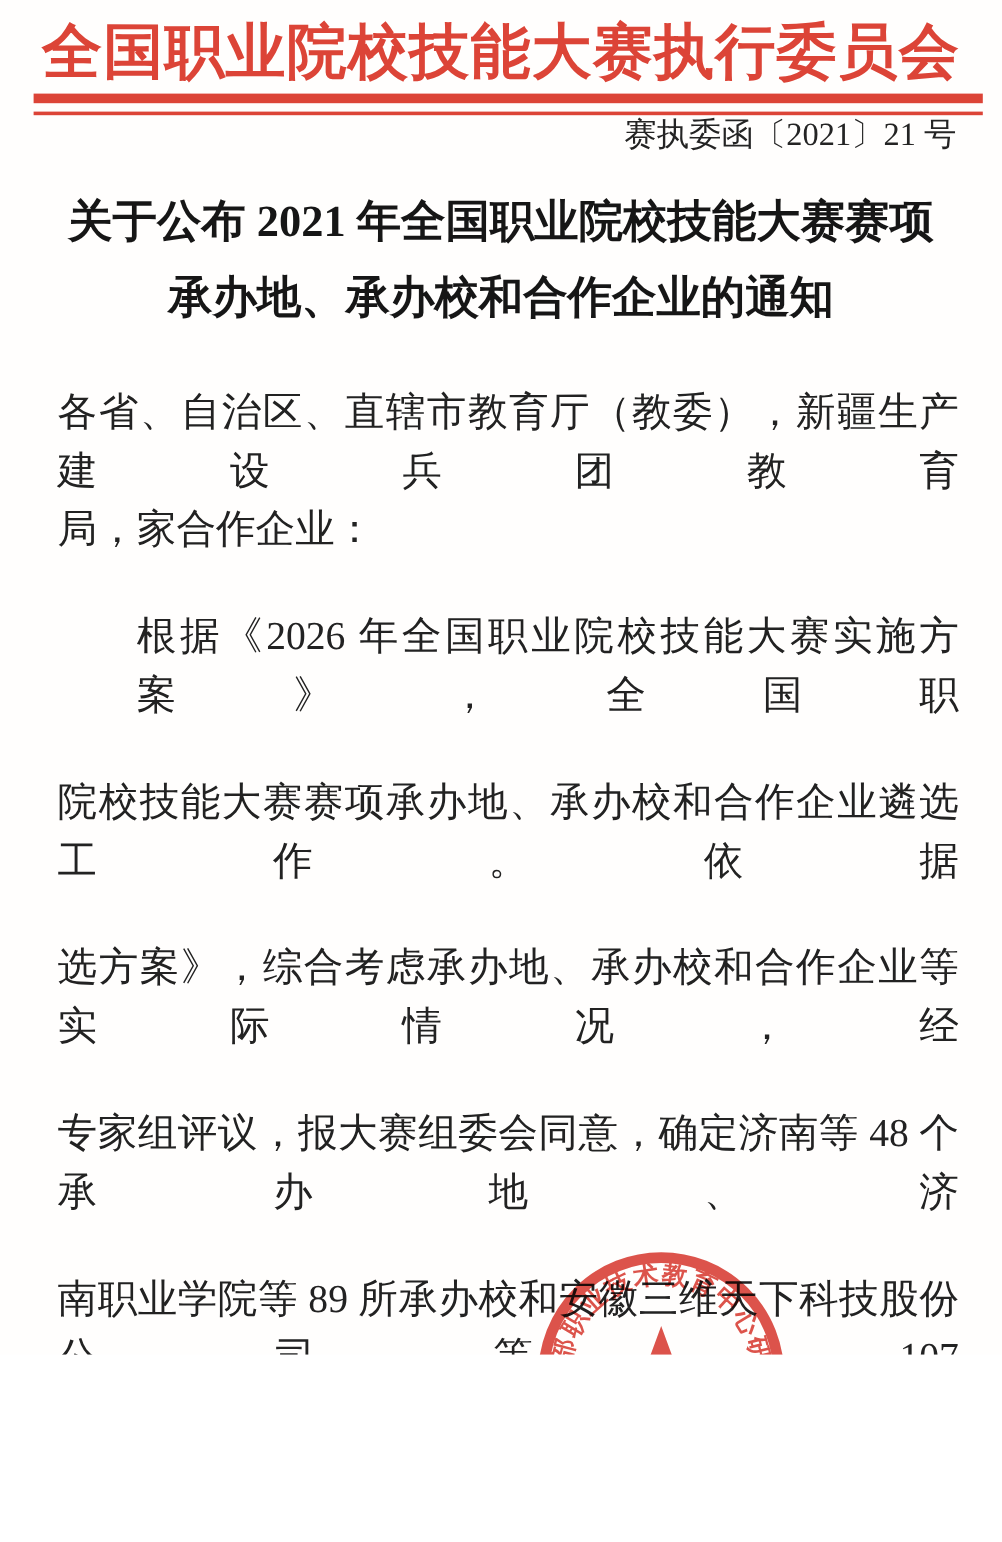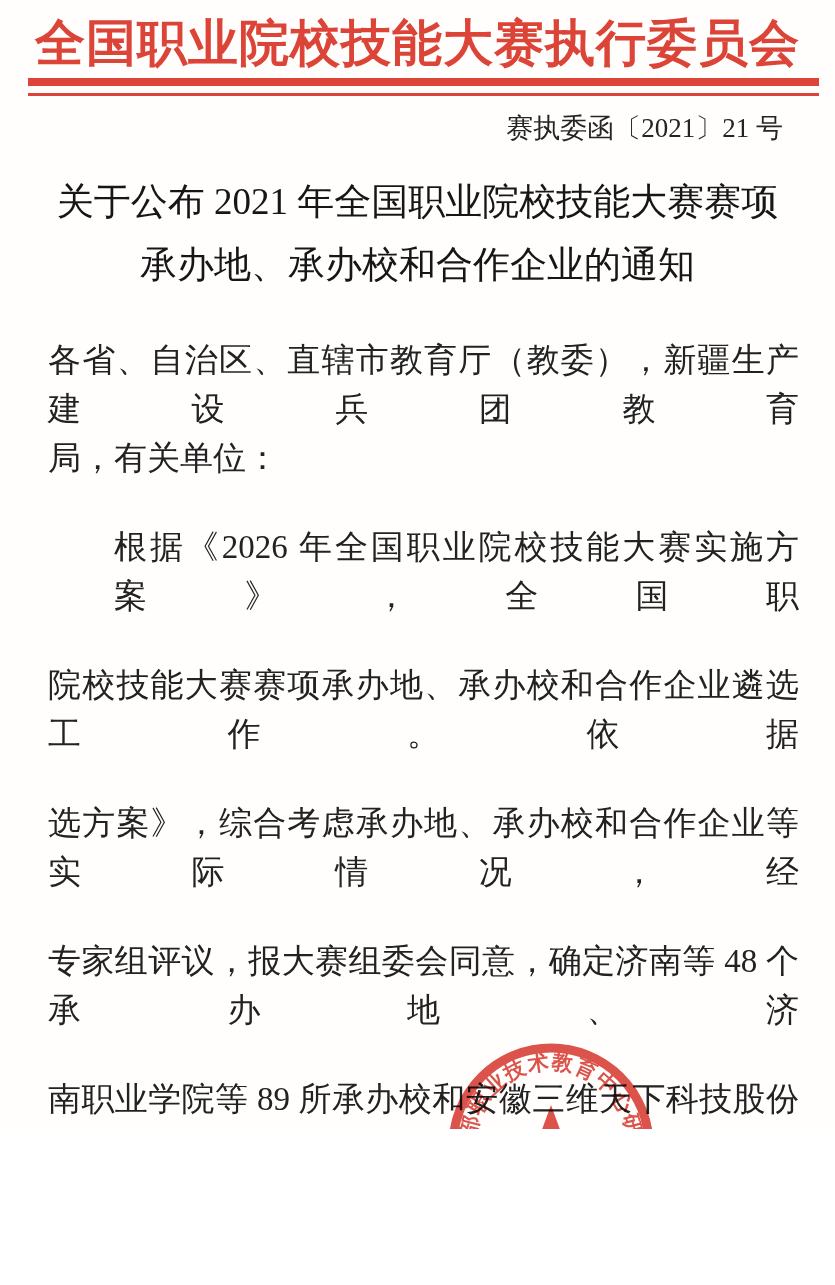--- a/index.html
+++ b/index.html
@@ -17,29 +17,29 @@
     text-align:center;
     font-size:50px;
     line-height:62px;
     font-weight:bold;
     letter-spacing:1px;
     color:#dc4437;
   }
   .rule-thick{height:8px;background:#dc4437;margin:4px 16px 0 28px;}
   .rule-thin{height:3px;background:#dc4437;margin:7px 16px 0 28px;}
   .doc-number{
-    margin-top:18px;
-    padding-right:52px;
+    margin-top:2px;
+    padding-right:38px;
     text-align:right;
     font-size:27px;
     line-height:28px;
     color:#242424;
   }
   
-  .title{margin-top:28px;text-align:center;font-weight:normal;font-size:37px;line-height:63px;color:#161616;}
+  .title{margin-top:28px;text-align:center;font-weight:bold;font-size:37px;line-height:63px;color:#161616;}
   
   .body{margin:22px 36px 0 48px;font-size:33px;line-height:49px;color:#222;}
   .line{white-space:nowrap;}
   .line.fill{white-space:normal;text-align:justify;text-align-last:justify;margin-top:40px;}
   .line.indent{padding-left:66px;}
   
   .seal{
     position:absolute;left:443px;top:1038px;width:216px;height:216px;
     mix-blend-mode:multiply;opacity:.85;pointer-events:none;
   }
@@ -60,21 +60,21 @@
   <div class="rule-thin"></div>
   <div class="doc-number">赛执委函〔2021〕21 号</div>
 
   <div class="title">
     <div>关于公布 2021 年全国职业院校技能大赛赛项</div>
     <div>承办地、承办校和合作企业的通知</div>
   </div>
 
   <div class="body">
     <div class="line fill">各省、自治区、直辖市教育厅（教委），新疆生产建设兵团教育</div>
-    <div class="line">局，有关单位：</div>
+    <div class="line">局，家合作企业：</div>
     <div class="line fill indent">根据《2026 年全国职业院校技能大赛实施方案》，全国职</div>
     <div class="line fill">院校技能大赛赛项承办地、承办校和合作企业遴选工作。依据</div>
     <div class="line fill">选方案》，综合考虑承办地、承办校和合作企业等实际情况，经</div>
     <div class="line fill">专家组评议，报大赛组委会同意，确定济南等 48 个承办地、济</div>
     <div class="line fill">南职业学院等 89 所承办校和安徽三维天下科技股份公司等 107</div>
     <div class="line">家合作企业。现将名单予以公布（见附件）。</div>
     <div class="line fill indent">请各赛项承办地、承办校和合作企业按照相关要求，做好赛</div>
 
   </div>
 

